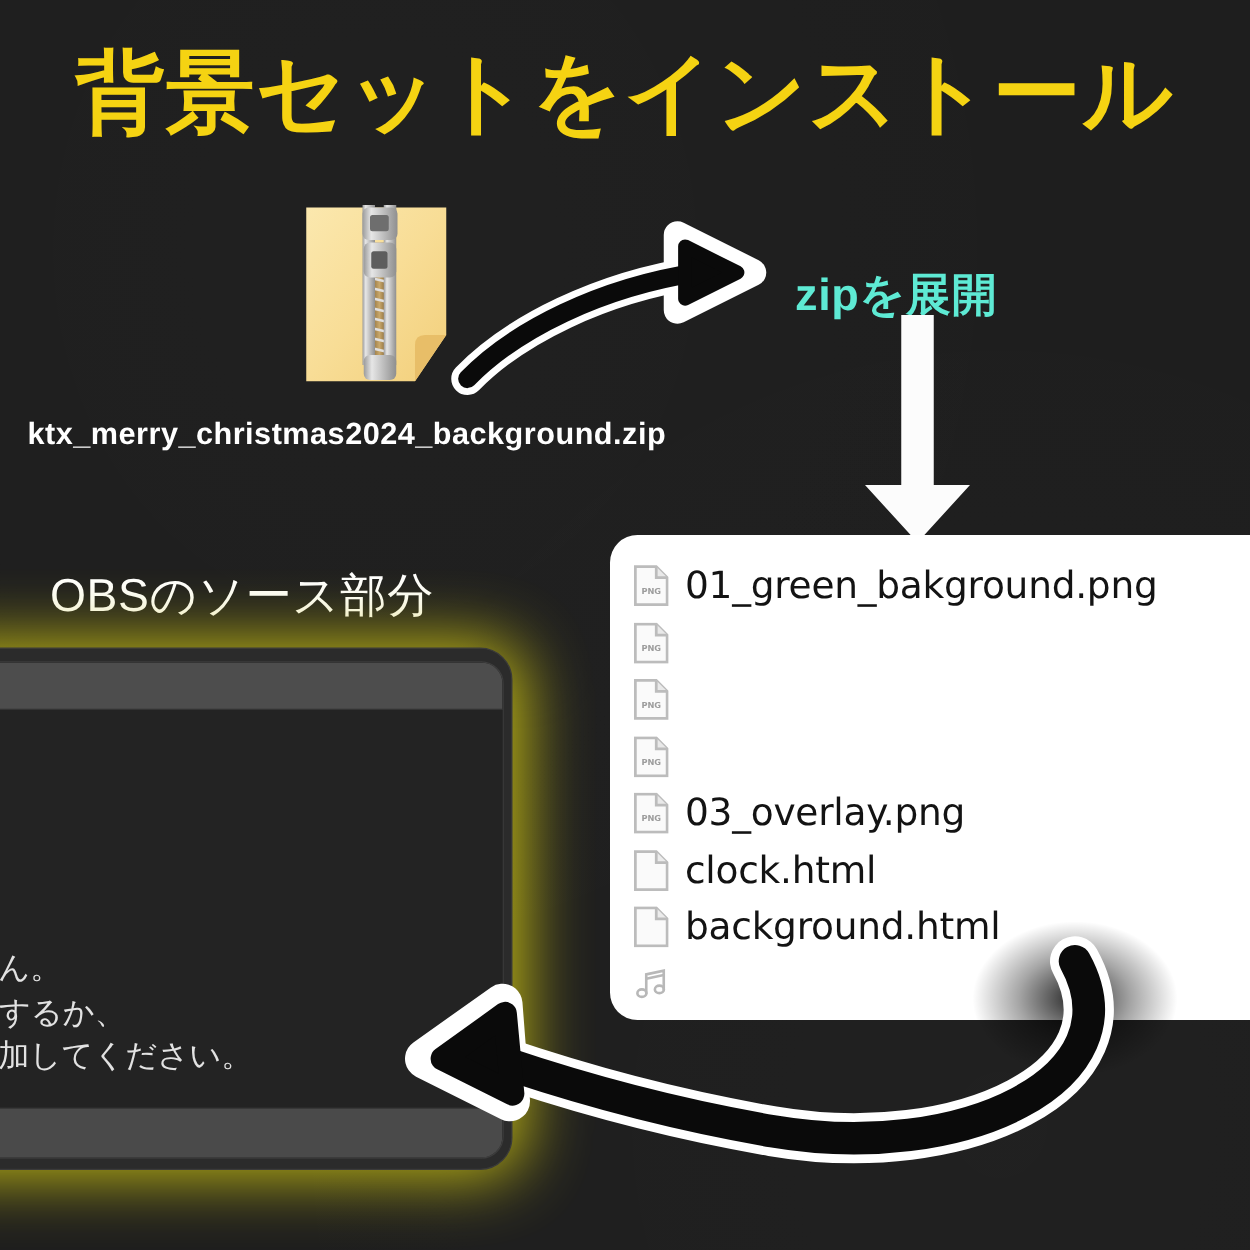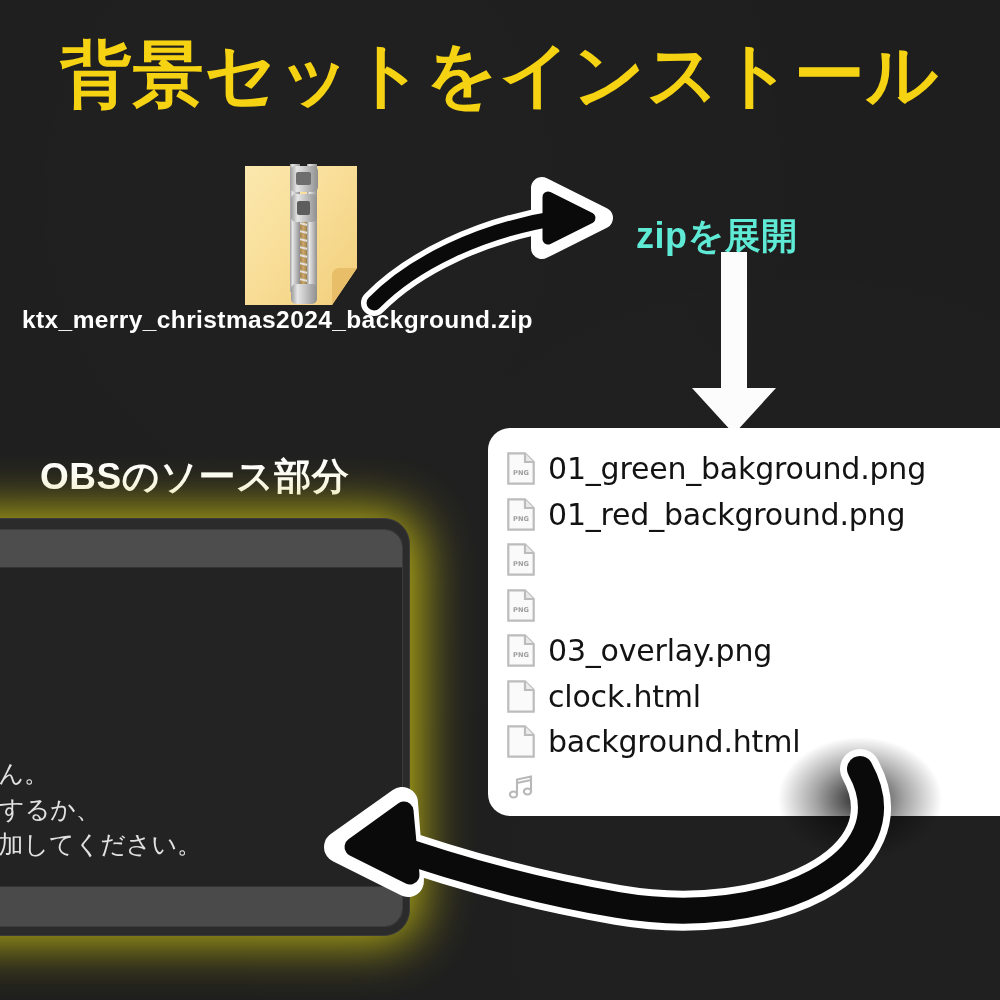--- a/index.html
+++ b/index.html
@@ -49,21 +49,21 @@
     left: 240px;
     top: 158px;
     width: 122px;
     height: 152px;
   }
   .zip-icon svg { display: block; width: 100%; height: 100%; }
 
   .zip-filename {
     position: absolute;
     left: 22px;
-    top: 306px;
+    top: 334px;
     color: #ffffff;
     font-size: 24.5px;
     font-weight: bold;
     letter-spacing: 0.4px;
     white-space: nowrap;
   }
 
   
   .arrow-curved-top {
     position: absolute;
@@ -137,21 +137,21 @@
     font-family: "DejaVu Sans", "Liberation Sans", sans-serif;
   }
 
   
   .obs-label {
     position: absolute;
     left: 40px;
     top: 452px;
     color: #ffffff;
     font-size: 37px;
-    font-weight: bold;
+    font-weight: normal;
     letter-spacing: 0.5px;
     white-space: nowrap;
   }
 
   
   .obs-glow {
     position: absolute;
     left: -120px;
     top: 512px;
     width: 540px;
@@ -314,21 +314,20 @@
   </div>
 
   <div class="file-row">
     <span class="file-icon">
       <svg width="28" height="33" viewBox="0 0 28 33">
         <path d="M1.3 1.3 H18 L26.7 10 V31.7 H1.3 Z" fill="#fafafa" stroke="#bcbcbc" stroke-width="2.2"></path>
         <path d="M18 1.3 V10 H26.7" fill="#e9e9e9" stroke="#bcbcbc" stroke-width="2.2"></path>
         <text x="14" y="23" font-family="DejaVu Sans, sans-serif" font-size="6.6" font-weight="bold" fill="#9d9d9d" text-anchor="middle">PNG</text>
       </svg>
     </span>
-    <span class="file-name">01_red_background.png</span>
   </div>
 
   <div class="file-row">
     <span class="file-icon">
       <svg width="28" height="33" viewBox="0 0 28 33">
         <path d="M1.3 1.3 H18 L26.7 10 V31.7 H1.3 Z" fill="#fafafa" stroke="#bcbcbc" stroke-width="2.2"></path>
         <path d="M18 1.3 V10 H26.7" fill="#e9e9e9" stroke="#bcbcbc" stroke-width="2.2"></path>
         <text x="14" y="23" font-family="DejaVu Sans, sans-serif" font-size="6.6" font-weight="bold" fill="#9d9d9d" text-anchor="middle">PNG</text>
       </svg>
     </span>

